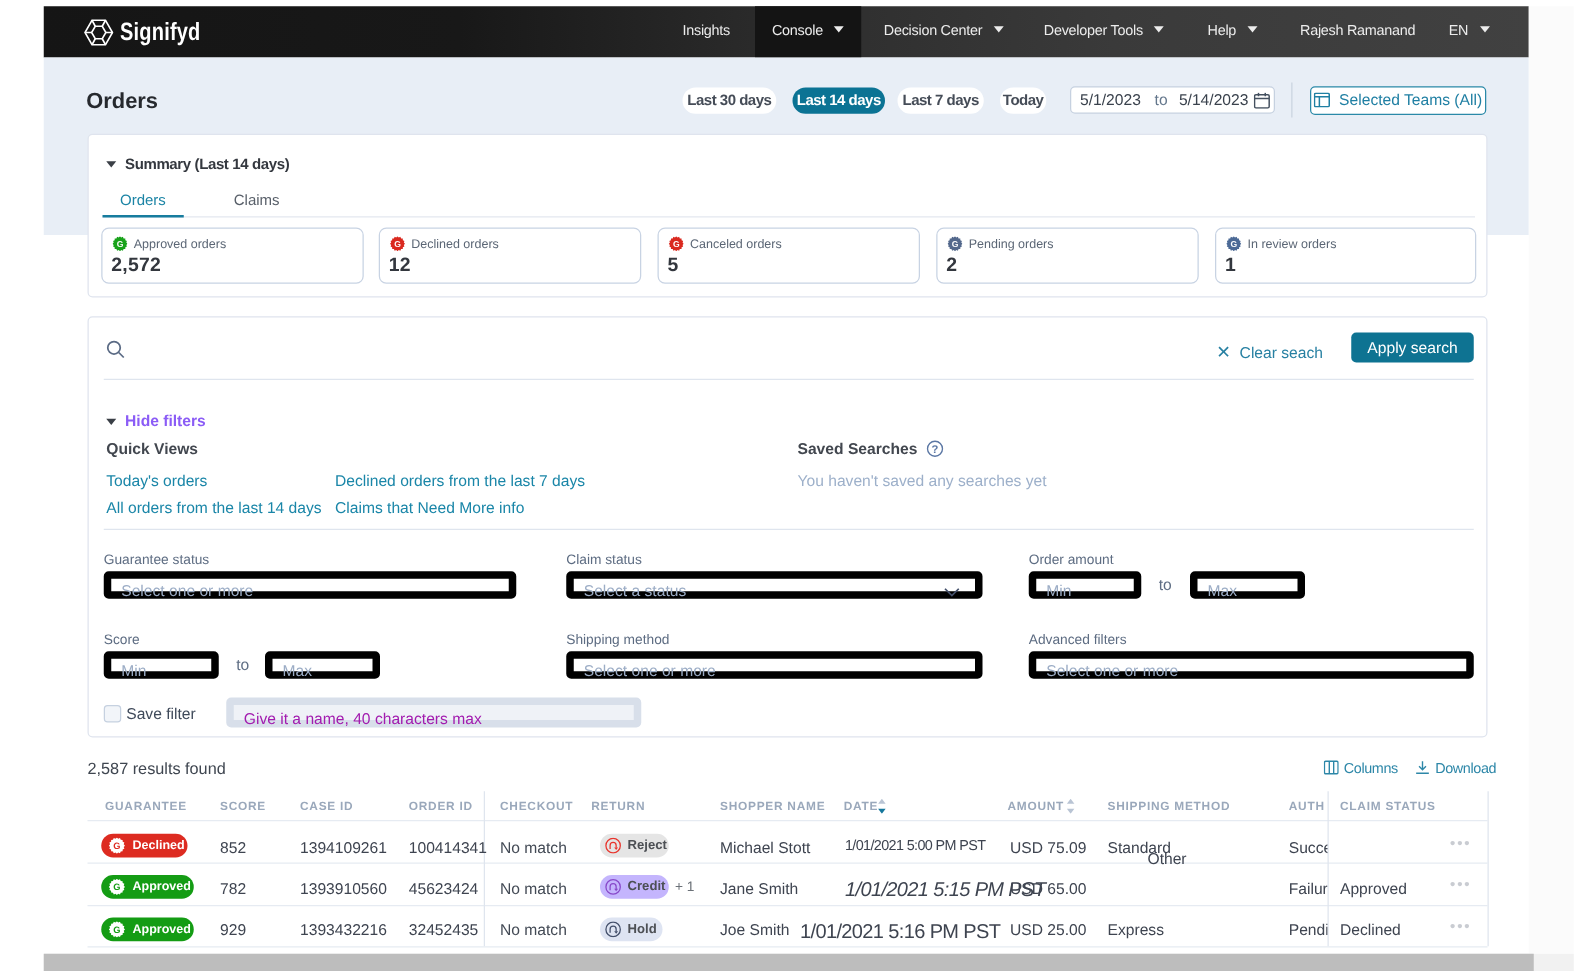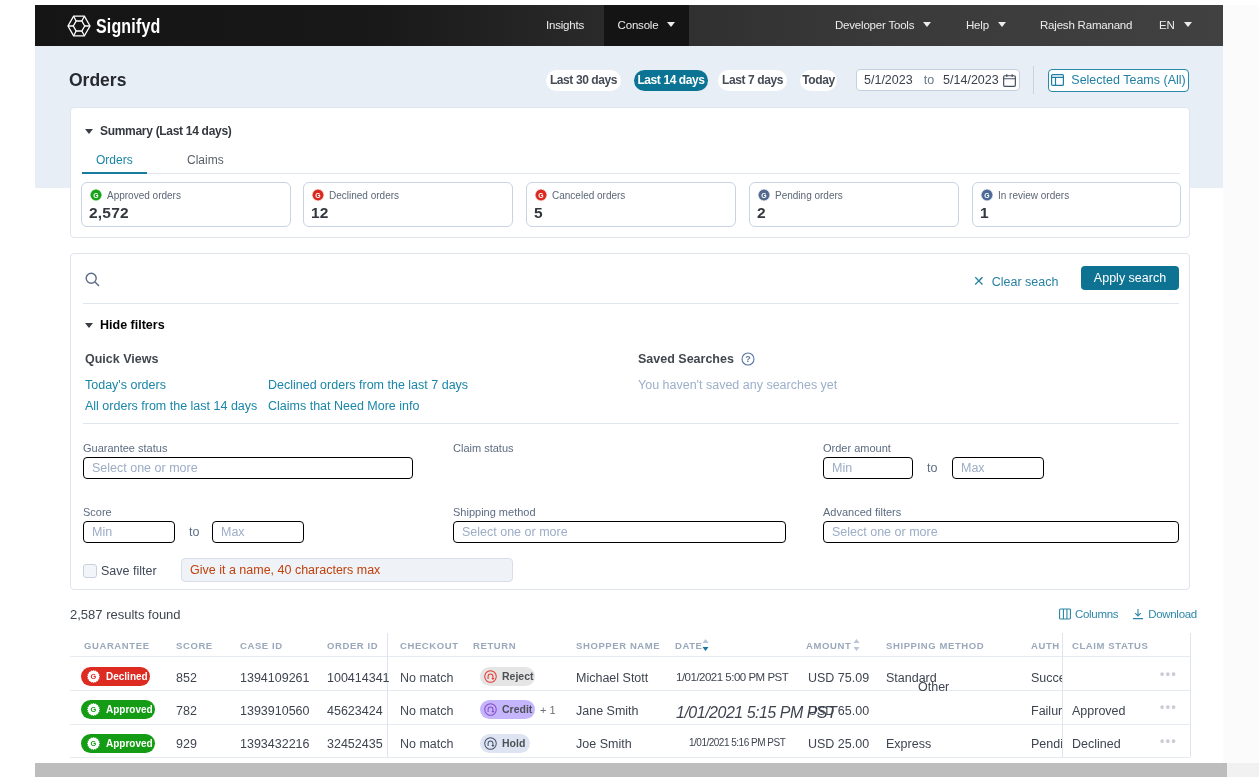--- a/index.html
+++ b/index.html
@@ -24,21 +24,21 @@
 .card { position:absolute; background:#fff; border:1px solid #dfe4ee; border-radius:4px; }
 #sumcard { left:70px; top:107px; width:1120px; height:131px; }
 #searchcard { left:70px; top:253px; width:1120px; height:337px; }
 .tri { display:inline-block; width:0; height:0; border-left:4.5px solid transparent; border-right:4.5px solid transparent; border-top:5.5px solid #3a3f46; margin-right:7px; position:relative; top:-1px; }
 .statcard { position:absolute; top:74px; height:45px; width:210px; border:1px solid #c8d3e3; border-radius:6px; background:#fff; }
 .statlabel { position:absolute; left:8px; top:6px; font-size:10px; color:#5b6675; display:flex; align-items:center; }
 .statlabel svg { margin-right:5px; }
 .statnum { position:absolute; left:7px; top:21px; font-size:15.5px; font-weight:bold; color:#33373e; letter-spacing:0.2px; }
 
 .flabel { position:absolute; font-size:11px; color:#5d6c82; }
-.finput { position:absolute; height:22px; border:1px solid #000000; border-radius:4px; background:#fff; font-size:12.5px; color:#9cadc6; line-height:20px; padding-left:8px; }
+.finput { position:absolute; height:22px; border:6px solid #000000; border-radius:4px; background:#fff; font-size:12.5px; color:#9cadc6; line-height:20px; padding-left:8px; }
 .link { color:#1a86a8; font-size:12.5px; }
 
 .th { position:absolute; font-size:9.5px; font-weight:bold; color:#9aa8bb; letter-spacing:0.6px; white-space:nowrap; }
 .td { position:absolute; font-size:12.5px; color:#3e4450; white-space:nowrap; }
 .hline { position:absolute; height:1px; background:#e6ebf2; }
 .vline { position:absolute; width:1px; background:#dfe5ee; }
 .gpill { position:absolute; height:18.5px; border-radius:9.5px; color:#fff; font-size:10px; font-weight:bold; display:flex; align-items:center; padding:0 0 0 6px; }
 .rpill { position:absolute; height:18.5px; border-radius:9.5px; color:#4d5055; font-size:10.5px; font-weight:bold; display:flex; align-items:center; padding:0 0 0 4px; }
 .dots { position:absolute; color:#c9ccd2; font-size:12px; font-weight:bold; letter-spacing:1.5px; }
 </style>
@@ -51,20 +51,21 @@
       <g fill="none" stroke="#fff" stroke-width="1.3">
         <path d="M6.6 2.2 L17.4 2.2 L23 12 L17.4 21.8 L6.6 21.8 L1 12 Z"></path>
         <path d="M9.2 7 L14.8 7 L17.7 12 L14.8 17 L9.2 17 L6.3 12 Z"></path>
         <path d="M6.6 2.2 L9.2 7 M17.7 12 L23 12 M14.8 17 L17.4 21.8 M6.3 12 L1 12 M14.8 7 L17.4 2.2 M9.2 17 L6.6 21.8"></path>
       </g>
     </svg>
     <span style="display:inline-block; transform:scaleX(0.8); transform-origin:left center; font-size:20px;">Signifyd</span>
   </div>
   <div class="navitem" style="left:511px;">Insights</div>
   <div class="navitem" style="left:569px; width:85px; background:#141414; text-align:center;">Console<span class="caret"></span></div>
+  <div class="navitem" style="left:672px;">Decision Center<span class="caret"></span></div>
   <div class="navitem" style="left:800px;">Developer Tools<span class="caret"></span></div>
   <div class="navitem" style="left:931px;">Help<span class="caret"></span></div>
   <div class="navitem" style="left:1005px;">Rajesh Ramanand</div>
   <div class="navitem" style="left:1124px;">EN<span class="caret"></span></div>
 </div>
 <div id="band"></div>
 <div id="rightmargin"></div>
 <div id="pagetitle">Orders</div>
 
 <div class="pill" style="left:546px; width:75px;">Last 30 days</div>
@@ -137,55 +138,60 @@
 <div class="card" id="searchcard">
   <svg width="15" height="15" viewBox="0 0 15 15" style="position:absolute; left:14px; top:18px;">
       <g fill="none" stroke="#5b6b85" stroke-width="1.4">
         <circle cx="6.2" cy="6.2" r="5"></circle>
         <path d="M10 10 L14 14"></path>
       </g>
     </svg>
   <div style="position:absolute; left:902px; top:19px; font-size:12.5px; color:#2780a2;"><span style="font-size:14px;">✕</span>&nbsp;&nbsp;Clear seach</div>
   <div style="position:absolute; left:1010px; top:12px; width:98px; height:24px; background:#0e7392; border-radius:4px; color:#fff; font-size:12.5px; text-align:center; line-height:24px;">Apply search</div>
   <div style="position:absolute; left:12px; top:49px; width:1096px; height:1px; background:#dfe5ee;"></div>
-  <div style="position:absolute; left:14px; top:64px; font-size:12.5px; font-weight:bold; color:#000000;text-align:right;"><span class="tri"></span>Hide filters</div>
+  <div style="position:absolute; left:14px; top:76px; font-size:12.5px; font-weight:bold; color:#8b5cf6;text-align:right;"><span class="tri"></span>Hide filters</div>
   <div style="position:absolute; left:14px; top:98px; font-size:12.5px; font-weight:bold; color:#42474f;">Quick Views</div>
   <div class="link" style="position:absolute; left:14px; top:124px;">Today's orders</div>
   <div class="link" style="position:absolute; left:197px; top:124px;">Declined orders from the last 7 days</div>
   <div class="link" style="position:absolute; left:14px; top:145px;">All orders from the last 14 days</div>
   <div class="link" style="position:absolute; left:197px; top:145px;">Claims that Need More info</div>
   <div style="position:absolute; left:567px; top:98px; font-size:12.5px; font-weight:bold; color:#42474f;">Saved Searches
     <svg width="14" height="14" viewBox="0 0 14 14" style="vertical-align:-3px; margin-left:4px;">
         <circle cx="7" cy="7" r="6" fill="none" stroke="#5b77a4" stroke-width="1.1"></circle>
         <text x="7" y="10" font-size="9" fill="#5b77a4" text-anchor="middle" font-family="Liberation Sans">?</text>
       </svg>
   </div>
   <div style="position:absolute; left:567px; top:124px; font-size:12.5px; color:#9db0ca;">You haven't saved any searches yet</div>
   <div style="position:absolute; left:12px; top:169px; width:1096px; height:1px; background:#dfe5ee;"></div>
 
   <div class="flabel" style="left:12px; top:188px;">Guarantee status</div>
   <div class="finput" style="left:12px; top:203px; width:330px;">Select one or more</div>
   <div class="flabel" style="left:382px; top:188px;">Claim status</div>
+  <div class="finput" style="left:382px; top:203px; width:333px;">Select a status
+    <svg width="13" height="8" viewBox="0 0 13 8" style="position:absolute; right:12px; top:7px;">
+        <path d="M1 1 L6.5 6.5 L12 1" fill="none" stroke="#44506b" stroke-width="1.4"></path>
+      </svg>
+  </div>
   <div class="flabel" style="left:752px; top:188px;">Order amount</div>
   <div class="finput" style="left:752px; top:203px; width:90px;">Min</div>
   <div style="position:absolute; left:856px; top:207px; font-size:12.5px; color:#5f6e84;">to</div>
   <div class="finput" style="left:881px; top:203px; width:92px;">Max</div>
 
   <div class="flabel" style="left:12px; top:252px;">Score</div>
   <div class="finput" style="left:12px; top:267px; width:92px;">Min</div>
   <div style="position:absolute; left:118px; top:271px; font-size:12.5px; color:#5f6e84;">to</div>
   <div class="finput" style="left:141px; top:267px; width:92px;">Max</div>
   <div class="flabel" style="left:382px; top:252px;">Shipping method</div>
   <div class="finput" style="left:382px; top:267px; width:333px;">Select one or more</div>
   <div class="flabel" style="left:752px; top:252px;">Advanced filters</div>
   <div class="finput" style="left:752px; top:267px; width:356px;">Select one or more</div>
 
   <div style="position:absolute; left:12px; top:310px; width:14px; height:14px; border:1px solid #c6d1e0; border-radius:3px; background:#f2f5f9;"></div>
   <div style="position:absolute; left:30px; top:310px; font-size:12.5px; color:#3f4a5a;">Save filter</div>
-  <div class="finput" style="left:110px; top:304px; width:332px; height:24px; line-height:22px; background:#eff2f7; border-color:#d8dfea; color:#c2410c;">Give it a name, 40 characters max</div>
+  <div class="finput" style="left:110px; top:304px; width:332px; height:24px; line-height:22px; background:#eff2f7; border-color:#d8dfea; color:#a21caf;">Give it a name, 40 characters max</div>
 </div>
 
 <div style="position:absolute; left:70px; top:607px; font-size:13px; color:#3f4650;">2,587 results found</div>
 <div style="position:absolute; left:1059px; top:608px; font-size:11.5px; letter-spacing:-0.3px; color:#2d87a8;">
   <svg width="12" height="12" viewBox="0 0 13 12" style="vertical-align:-2px; margin-right:4px;">
       <g fill="none" stroke="#2d87a8" stroke-width="1.2">
         <rect x="0.6" y="0.6" width="11.8" height="10.8" rx="1"></rect>
         <path d="M4.8 0.6 V11.4 M8.6 0.6 V11.4"></path>
       </g>
     </svg>Columns
@@ -281,21 +287,21 @@
   <div class="td" style="left:327px; top:737px;">32452435</div>
   <div class="td" style="left:400px; top:737px; color:#434a55;">No match</div>
   <div class="rpill" style="left:480px; top:734px; width:50px; background:#dee4f2;"><svg width="13" height="13" viewBox="0 0 14 14" style="margin-right:5px;">
         <g fill="none" stroke="#44506b" stroke-width="1.1">
           <circle cx="7" cy="7" r="6.2"></circle>
           <path d="M4.4 9.8 V6.8 A2.6 2.6 0 0 1 9.6 6.8 V8.8"></path>
         </g>
         <path d="M9.6 10.8 L7.9 8.6 H11.3 Z" fill="#44506b"></path>
       </svg>Hold</div>
   <div class="td" style="left:576px; top:737px;">Joe Smith</div>
-  <div class="td" style="left:689px; top:737px; font-size:10px; letter-spacing:-0.5px;">1/01/2021 5:16 PM PST</div>
+  <div class="td" style="left:640px; top:737px; font-size:16px; letter-spacing:-0.5px;">1/01/2021 5:16 PM PST</div>
   <div class="td" style="left:808px; top:737px;">USD 25.00</div>
   <div class="td" style="left:886px; top:737px;">Express</div>
   <div class="td" style="left:1031px; top:737px; width:31px; overflow:hidden;">Pending</div>
   <div class="td" style="left:1072px; top:737px;">Declined</div>
   <div class="dots" style="left:1160px; top:734px;">•••</div>
 </div>
 
 <div style="position:absolute; left:35px; top:763px; width:1224px; height:14px; background:#f1f1f1;"></div>
 <div style="position:absolute; left:35px; top:763px; width:1192px; height:14px; background:#bdbdbd;"></div>
 

